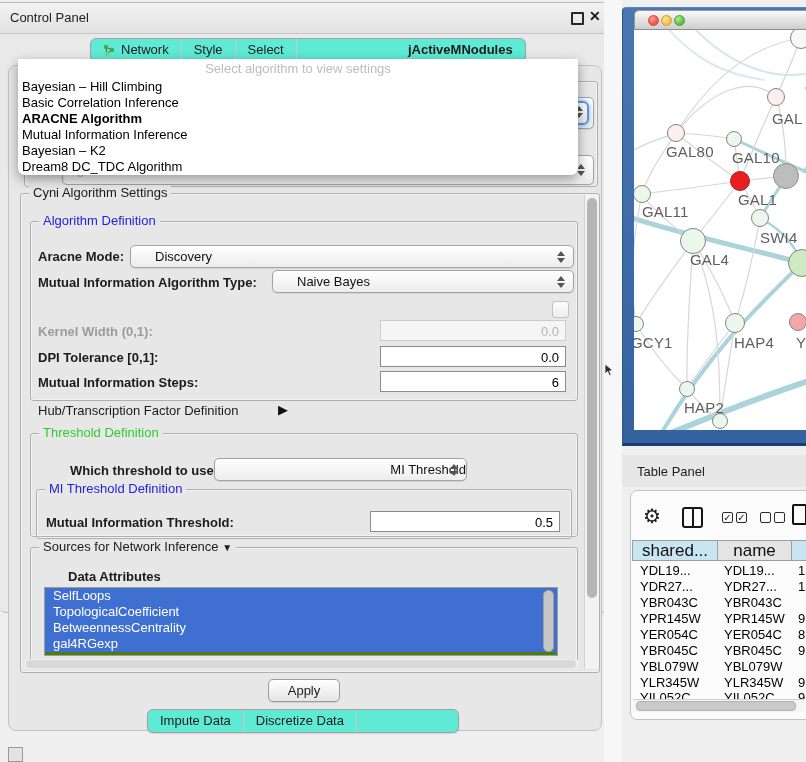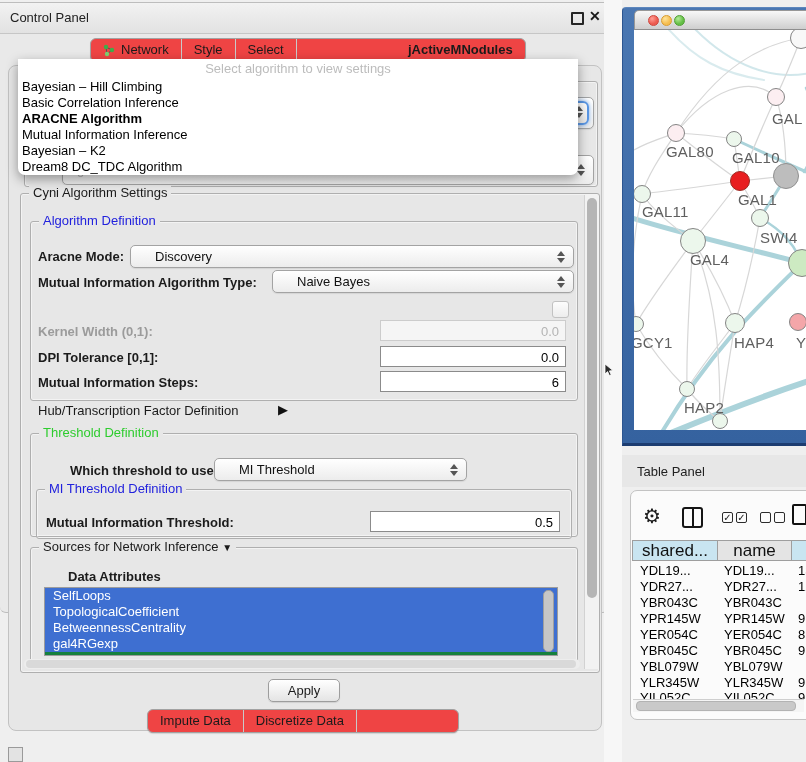--- a/index.html
+++ b/index.html
@@ -9,21 +9,21 @@
 
   
   .cpanel{position:absolute;left:0;top:2px;width:609px;height:611px;background:#e9e9e9;
           border:1px solid #bdbdbd;border-left:none;box-sizing:border-box;border-radius:0 0 6px 6px;}
   .cp-titlebar{position:absolute;left:0;top:0;width:100%;height:30px;
                background:linear-gradient(#f2f2f2,#e2e2e2);border-bottom:1px solid #c6c6c6;}
   .cp-title{position:absolute;left:10px;top:7px;font-size:13px;color:#222;}
   .float-ic{position:absolute;left:571px;top:9px;width:9px;height:9px;border:2px solid #262626;border-radius:1px;}
   .close-ic{position:absolute;left:589px;top:5px;font-size:14px;font-weight:bold;color:#1a1a1a;}
 
-  .seg{display:flex;position:absolute;background:#ef4444;border:1px solid #a2a2a2;border-radius:6px;
+  .seg{display:flex;position:absolute;background:#5eead4;border:1px solid #a2a2a2;border-radius:6px;
        overflow:hidden;height:22px;box-shadow:0 1px 1px rgba(0,0,0,.12);}
   .seg .s{font-size:13px;line-height:22px;padding:0 12px;border-right:1px solid #c9c9c9;color:#1b1b1b;
           display:flex;align-items:center;gap:5px;white-space:nowrap;}
   .seg .s:last-child{border-right:none;}
   .seg .s.sel{background:#8c8c8c;color:#f1f1f1;border-right-color:#7e7e7e;margin-top:32px;}
   .seg .s.bold{font-weight:bold;}
 
   .content{position:absolute;left:8px;top:62px;width:594px;height:666px;background:#e7e7e7;
            border:1px solid #c2c2c2;border-radius:8px;box-sizing:border-box;}
 
@@ -58,21 +58,21 @@
   .vthumb{position:absolute;background:#b5b5b5;border-radius:6px;}
   .htrack{position:absolute;background:#ededed;border-radius:6px;}
   .hthumb{position:absolute;background:#d9d9d9;border-radius:5px;}
 
   .popup{position:absolute;left:18px;top:56px;width:560px;height:116px;background:#fff;
          border-radius:0 0 7px 7px;box-shadow:0 4px 12px rgba(0,0,0,.38);z-index:20;}
   .popup .ph{height:20px;line-height:20px;text-align:center;color:#bcbcbc;font-size:13px;}
   .popup .it{height:16px;line-height:16px;font-size:13px;padding-left:4px;color:#000;}
   .popup .it.sel{font-weight:bold;}
 
-  .attrlist{position:absolute;background:#15803d;border:1px solid #9c9c9c;box-sizing:border-box;}
+  .attrlist{position:absolute;background:#4d7c0f;border:1px solid #9c9c9c;box-sizing:border-box;}
   .attrlist .it{height:16px;line-height:16px;background:#3e6fd1;color:#fff;font-size:13px;padding-left:8px;}
   .listthumb{position:absolute;background:#c6c6c6;border-radius:5px;border:1px solid #9f9f9f;}
 
   .btn{position:absolute;height:21px;border:1px solid #9d9d9d;border-radius:5px;
        background:linear-gradient(#ffffff,#e4e4e4);font-size:13px;text-align:center;line-height:21px;
        box-shadow:0 1px 1px rgba(0,0,0,.1);}
 
   .grip{position:absolute;left:8px;top:747px;width:13px;height:13px;border:1px solid #9a9a9a;background:#e3e3e3;}
 
   
@@ -218,21 +218,21 @@
     <span class="blabel" style="left:38px;top:372px;">Mutual Information Steps:</span>
     <div class="field" style="left:380px;top:368px;width:186px;">6</div>
 
     <span class="rlabel" style="left:38px;top:400px;">Hub/Transcription Factor Definition</span>
     <span style="position:absolute;left:278px;top:399px;font-size:13px;color:#111;">▶</span>
 
     <div class="group" style="left:30px;top:430px;width:546px;height:102px;">
       <span class="chip green">Threshold Definition</span>
     </div>
     <span class="blabel" style="left:70px;top:460px;">Which threshold to use:</span>
-    <div class="combo" style="left:214px;top:455px;width:253px;">
+    <div class="combo" style="left:214px;top:455px;width:253px;text-align:right;">
       <div class="val">MI Threshold</div>
       <div class="stepper">
           <div class="tri-up"></div>
           <div class="tri-down"></div>
         </div>
     </div>
     <div class="group" style="left:36px;top:486px;width:534px;height:48px;">
       <span class="chip blue">MI Threshold Definition</span>
     </div>
     <span class="blabel" style="left:46px;top:512px;">Mutual Information Threshold:</span>

